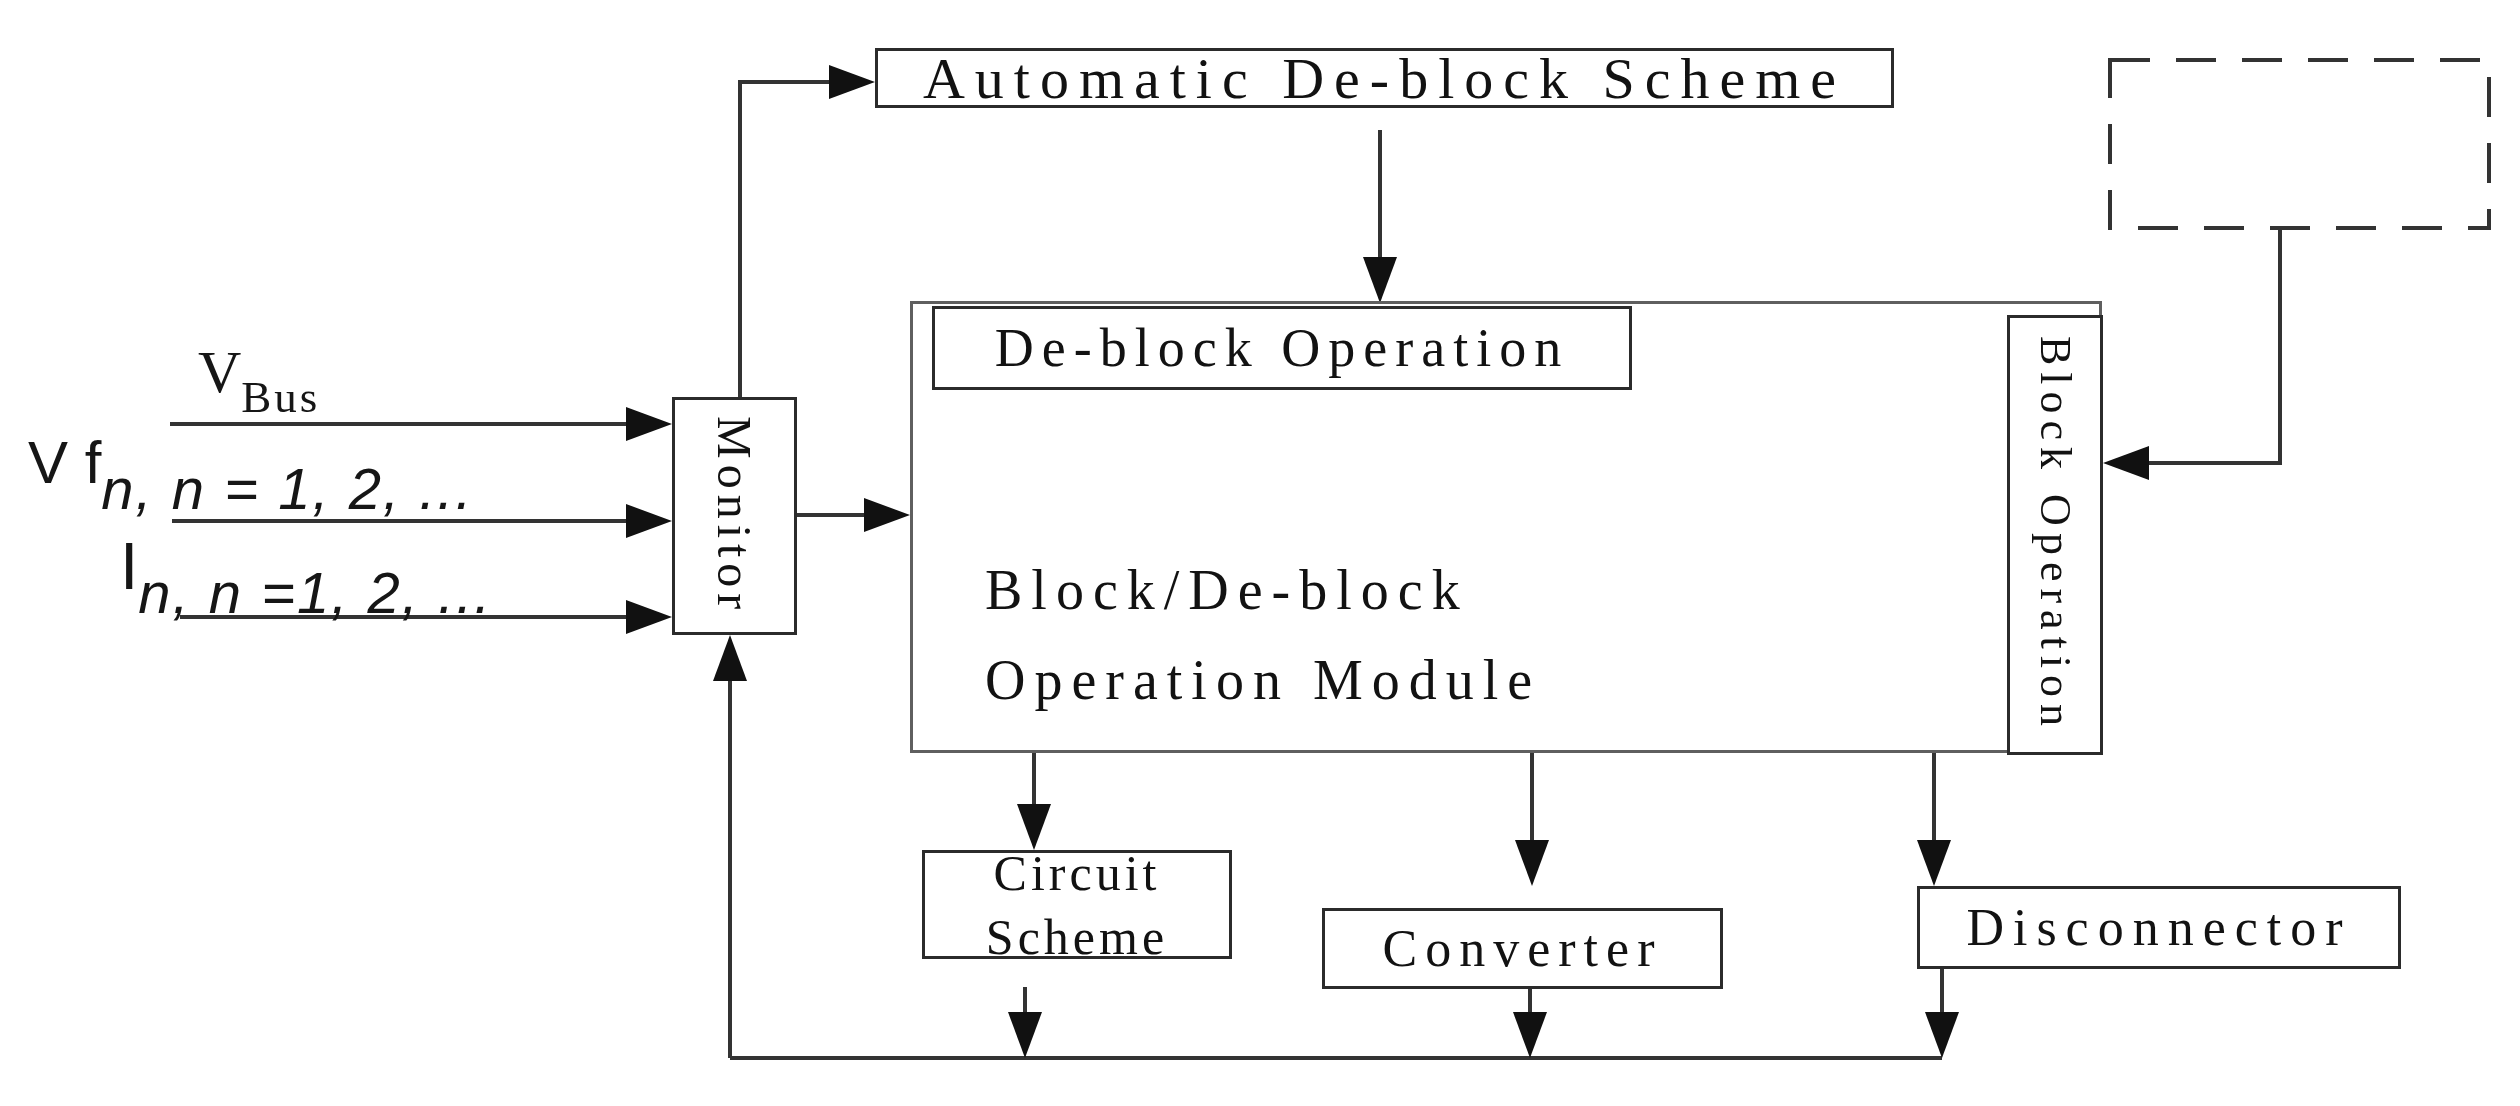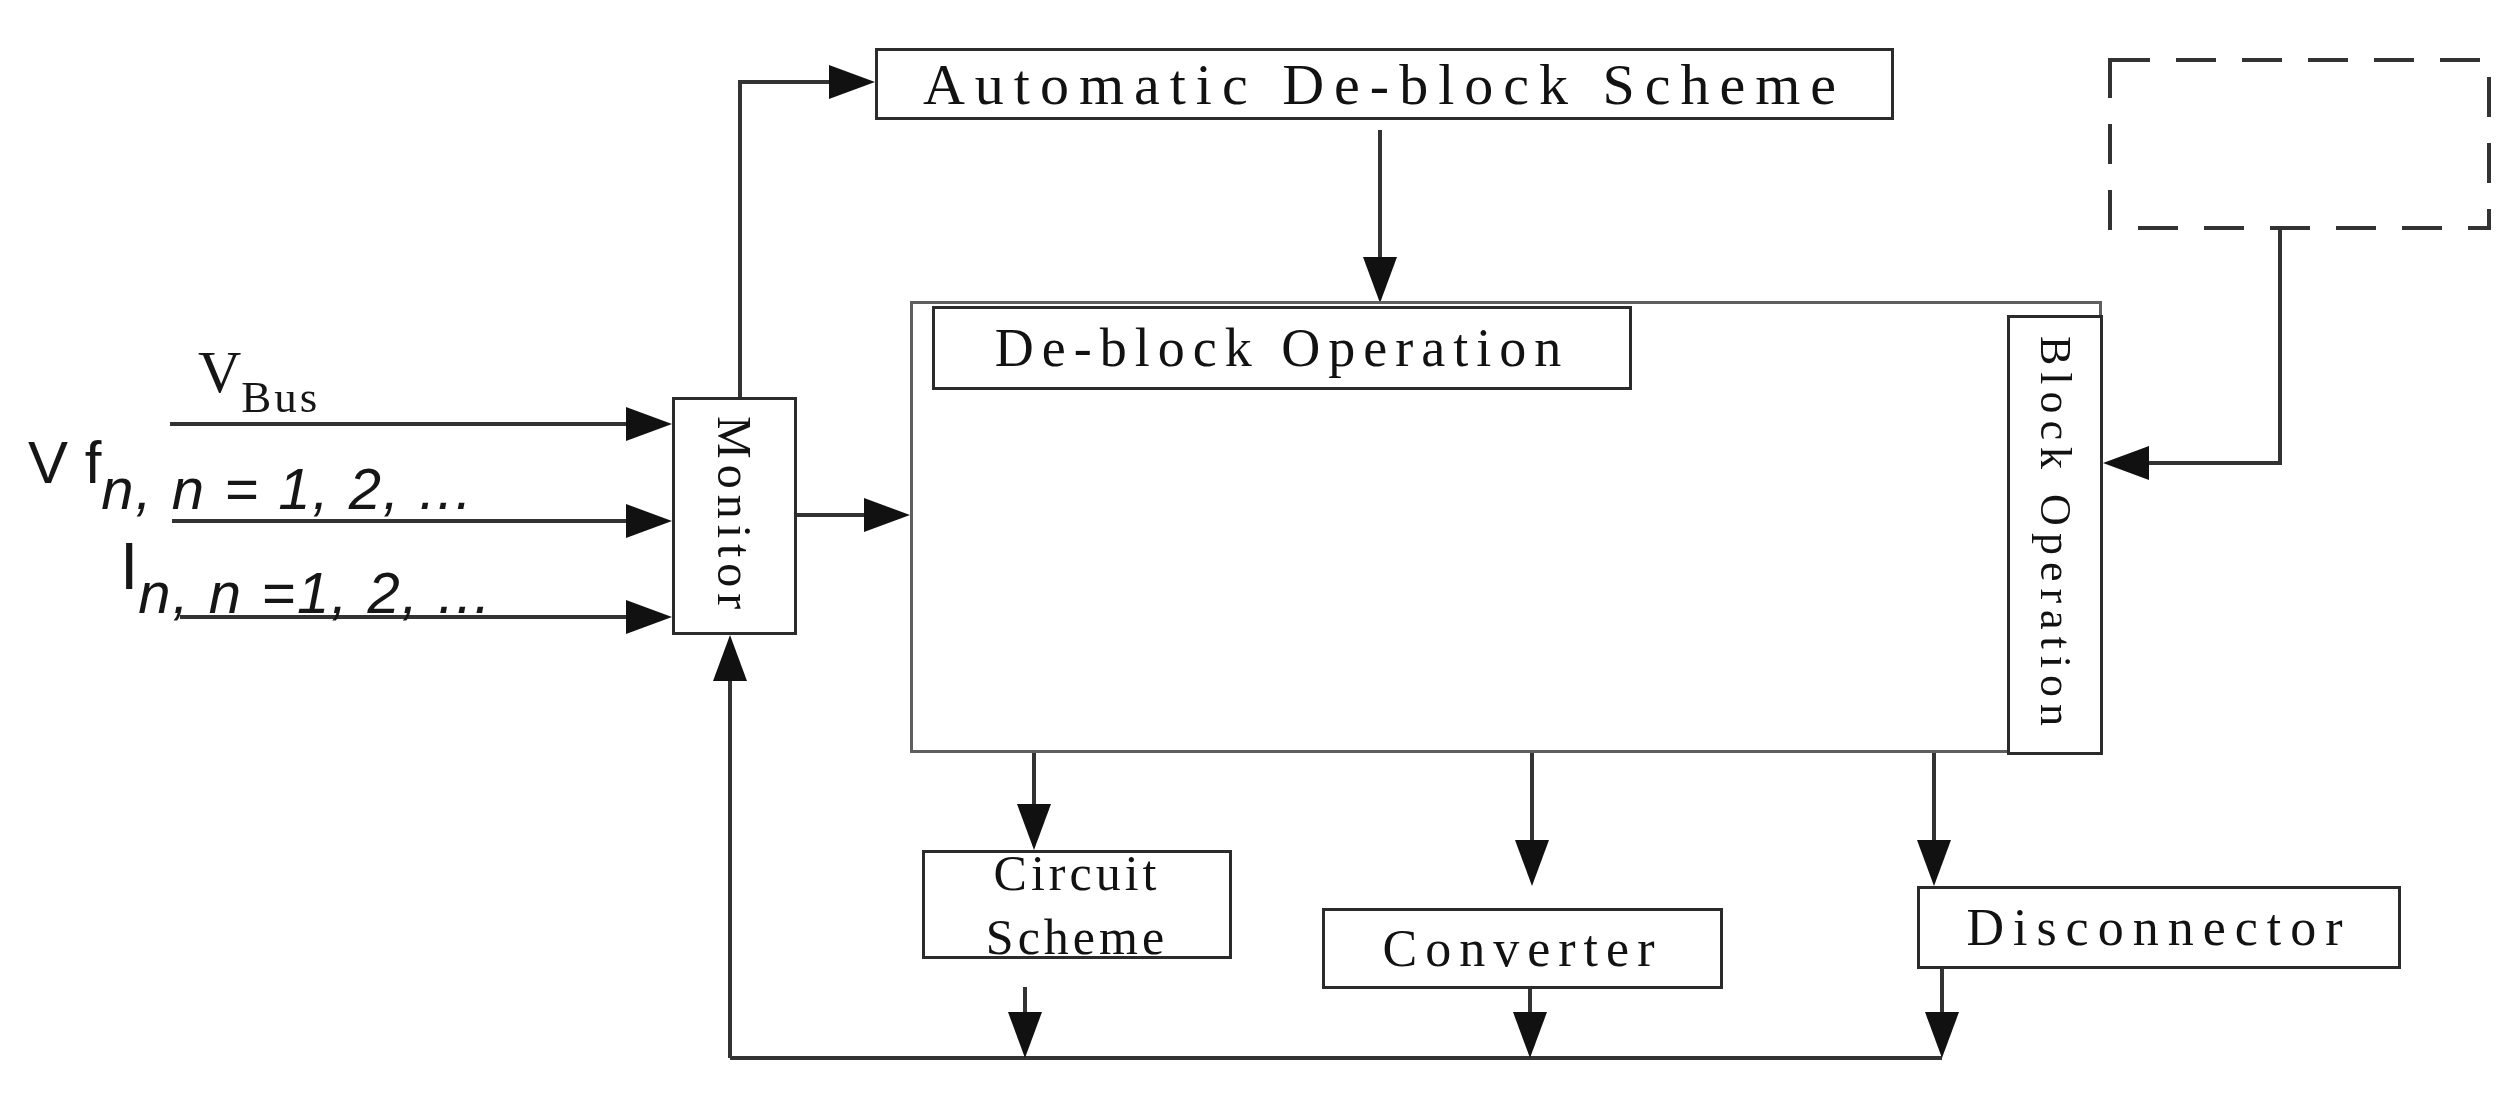--- a/index.html
+++ b/index.html
@@ -66,30 +66,34 @@
       <polygon points="1530,1058 1513,1012 1547,1012"></polygon>
       <polygon points="1942,1058 1925,1012 1959,1012"></polygon>
       <polygon points="730,635 713,681 747,681"></polygon>
     </g>
 
     <rect x="2110" y="60" width="379" height="168" fill="#ffffff" stroke="#333333" stroke-width="4" stroke-dasharray="40 26"></rect>
   </svg>
 
   <div class="box module" style="left:910px;top:301px;width:1192px;height:452px;"></div>
 
+  <div class="module-caption" style="left:985px;top:545px;width:720px;font-size:56px;line-height:90px;letter-spacing:9px;">
+    <span>Block/De-block</span>
+    <span>Operation Module</span>
+  </div>
 
   <div class="box" style="left:932px;top:306px;width:700px;height:84px;font-size:54px;letter-spacing:8px;">
     <span>De-block Operation</span>
   </div>
 
   <div class="box vtext" style="left:2007px;top:315px;width:96px;height:440px;font-size:44px;letter-spacing:7px;">
     <span>Block Operation</span>
   </div>
 
-  <div class="box" style="left:875px;top:48px;width:1019px;height:72px;font-size:58px;letter-spacing:10px;">
+  <div class="box" style="left:875px;top:48px;width:1019px;height:60px;font-size:58px;letter-spacing:10px;">
     <span>Automatic De-block Scheme</span>
   </div>
 
 
   <div class="box vtext" style="left:672px;top:397px;width:125px;height:238px;font-size:48px;letter-spacing:6px;">
     <span>Monitor</span>
   </div>
 
   <div class="box two-line" style="left:922px;top:850px;width:310px;height:109px;font-size:50px;line-height:64px;letter-spacing:4px;">
     <div>

